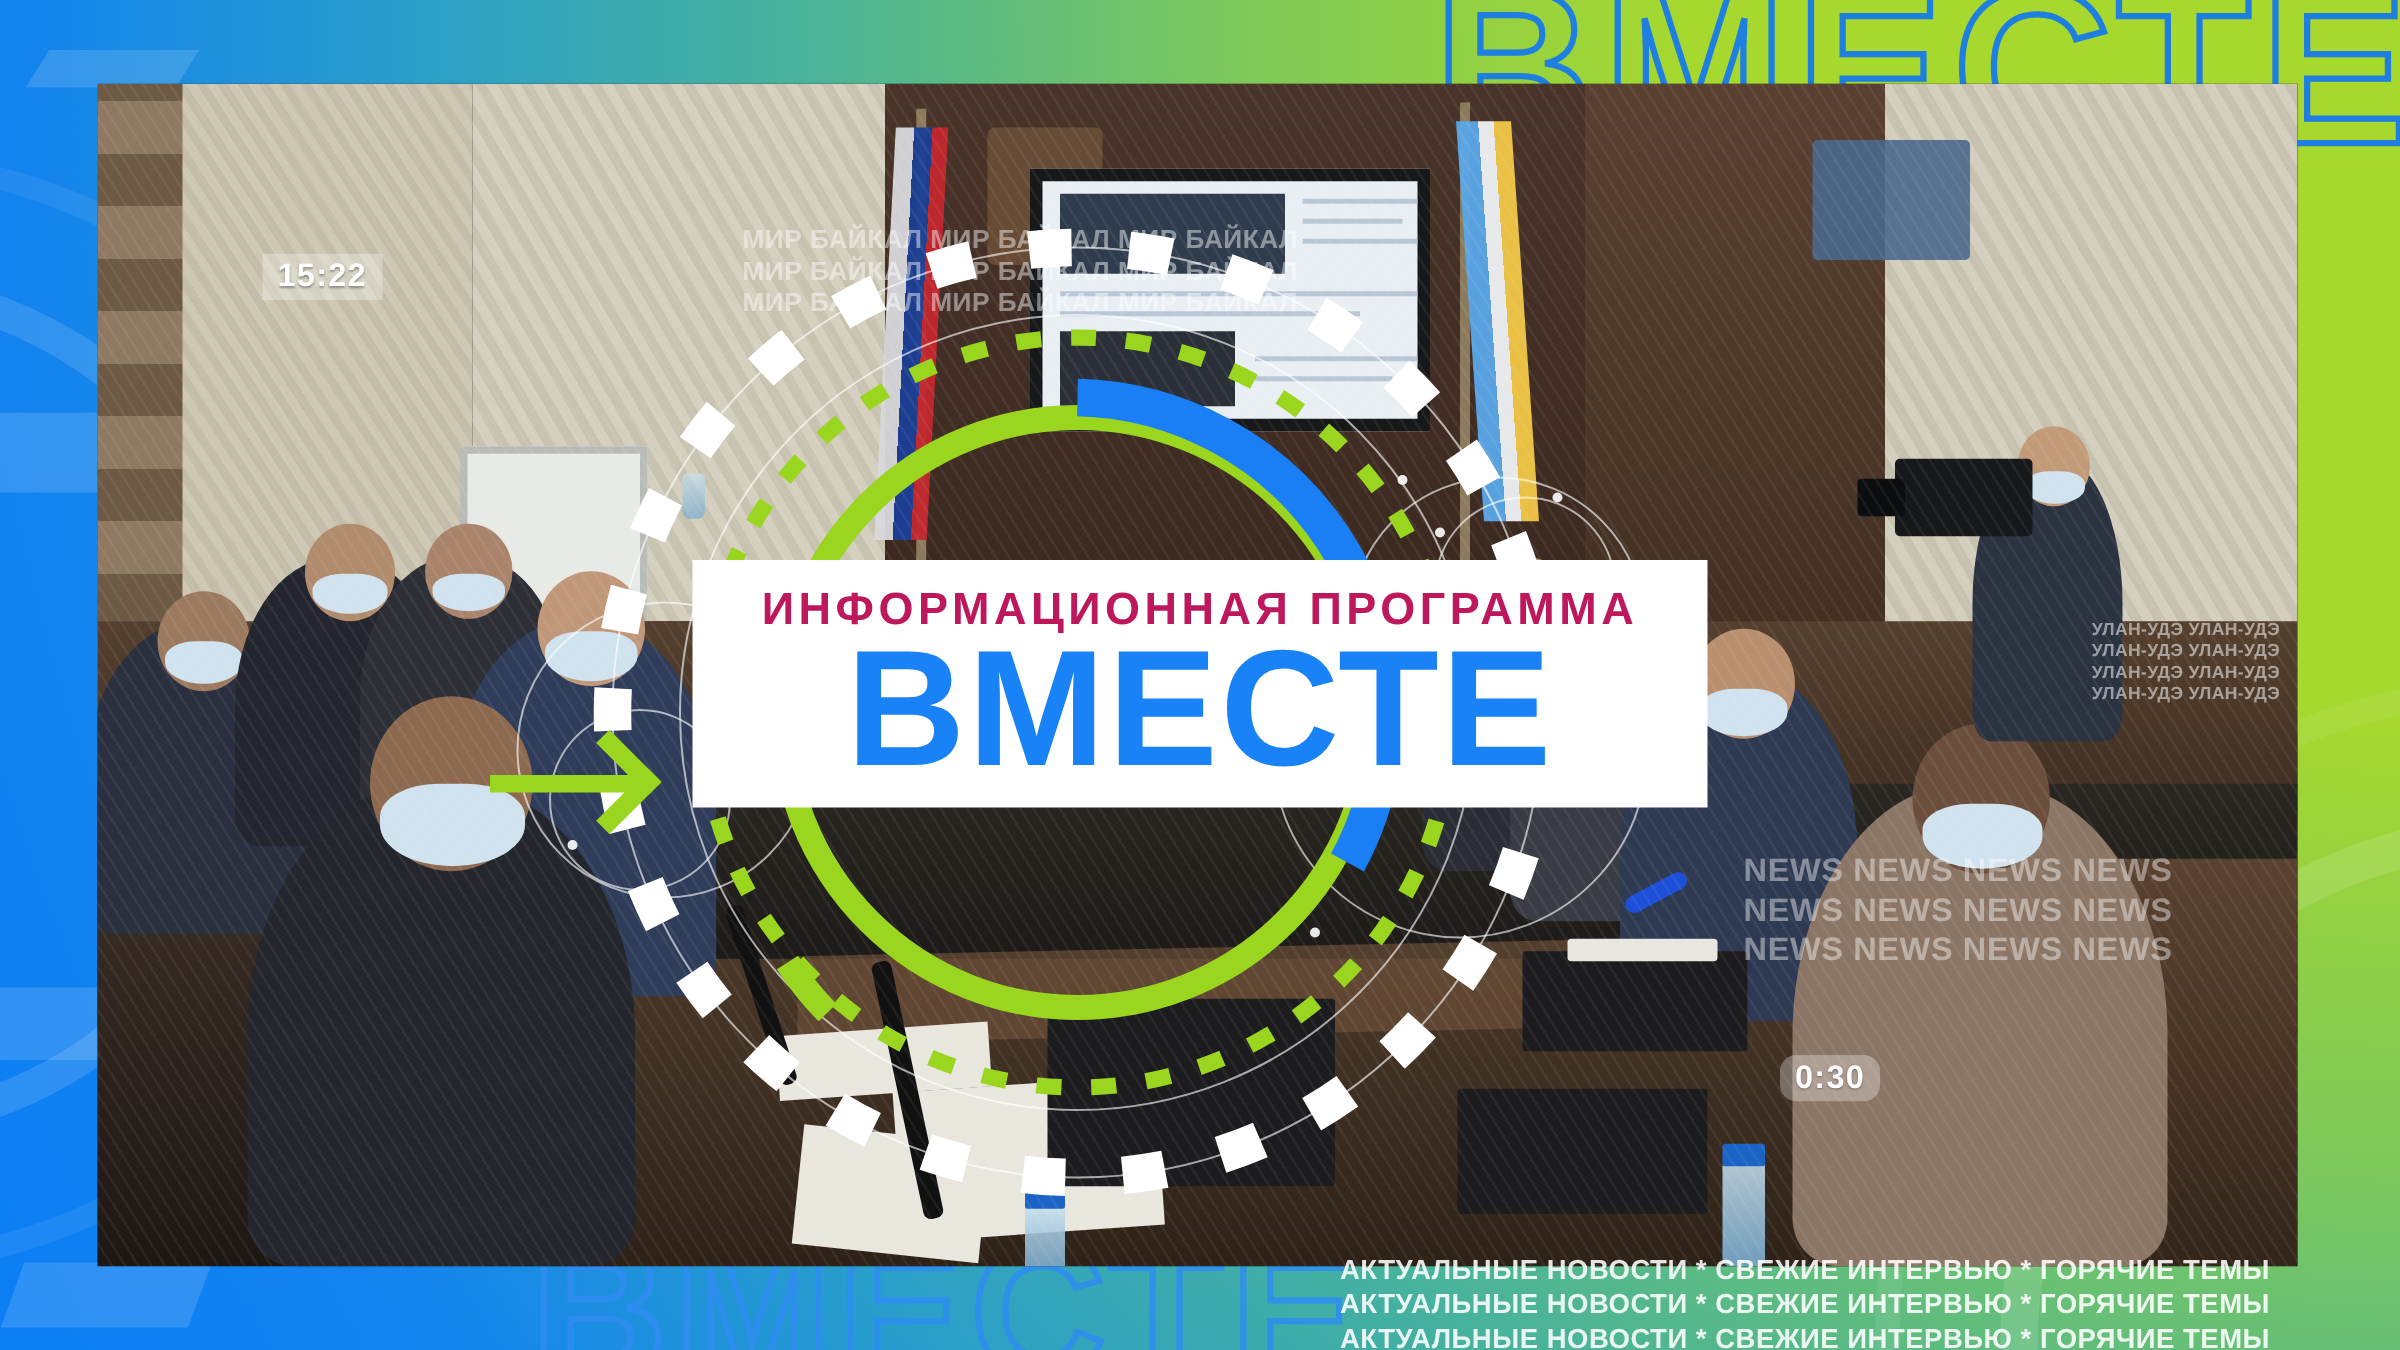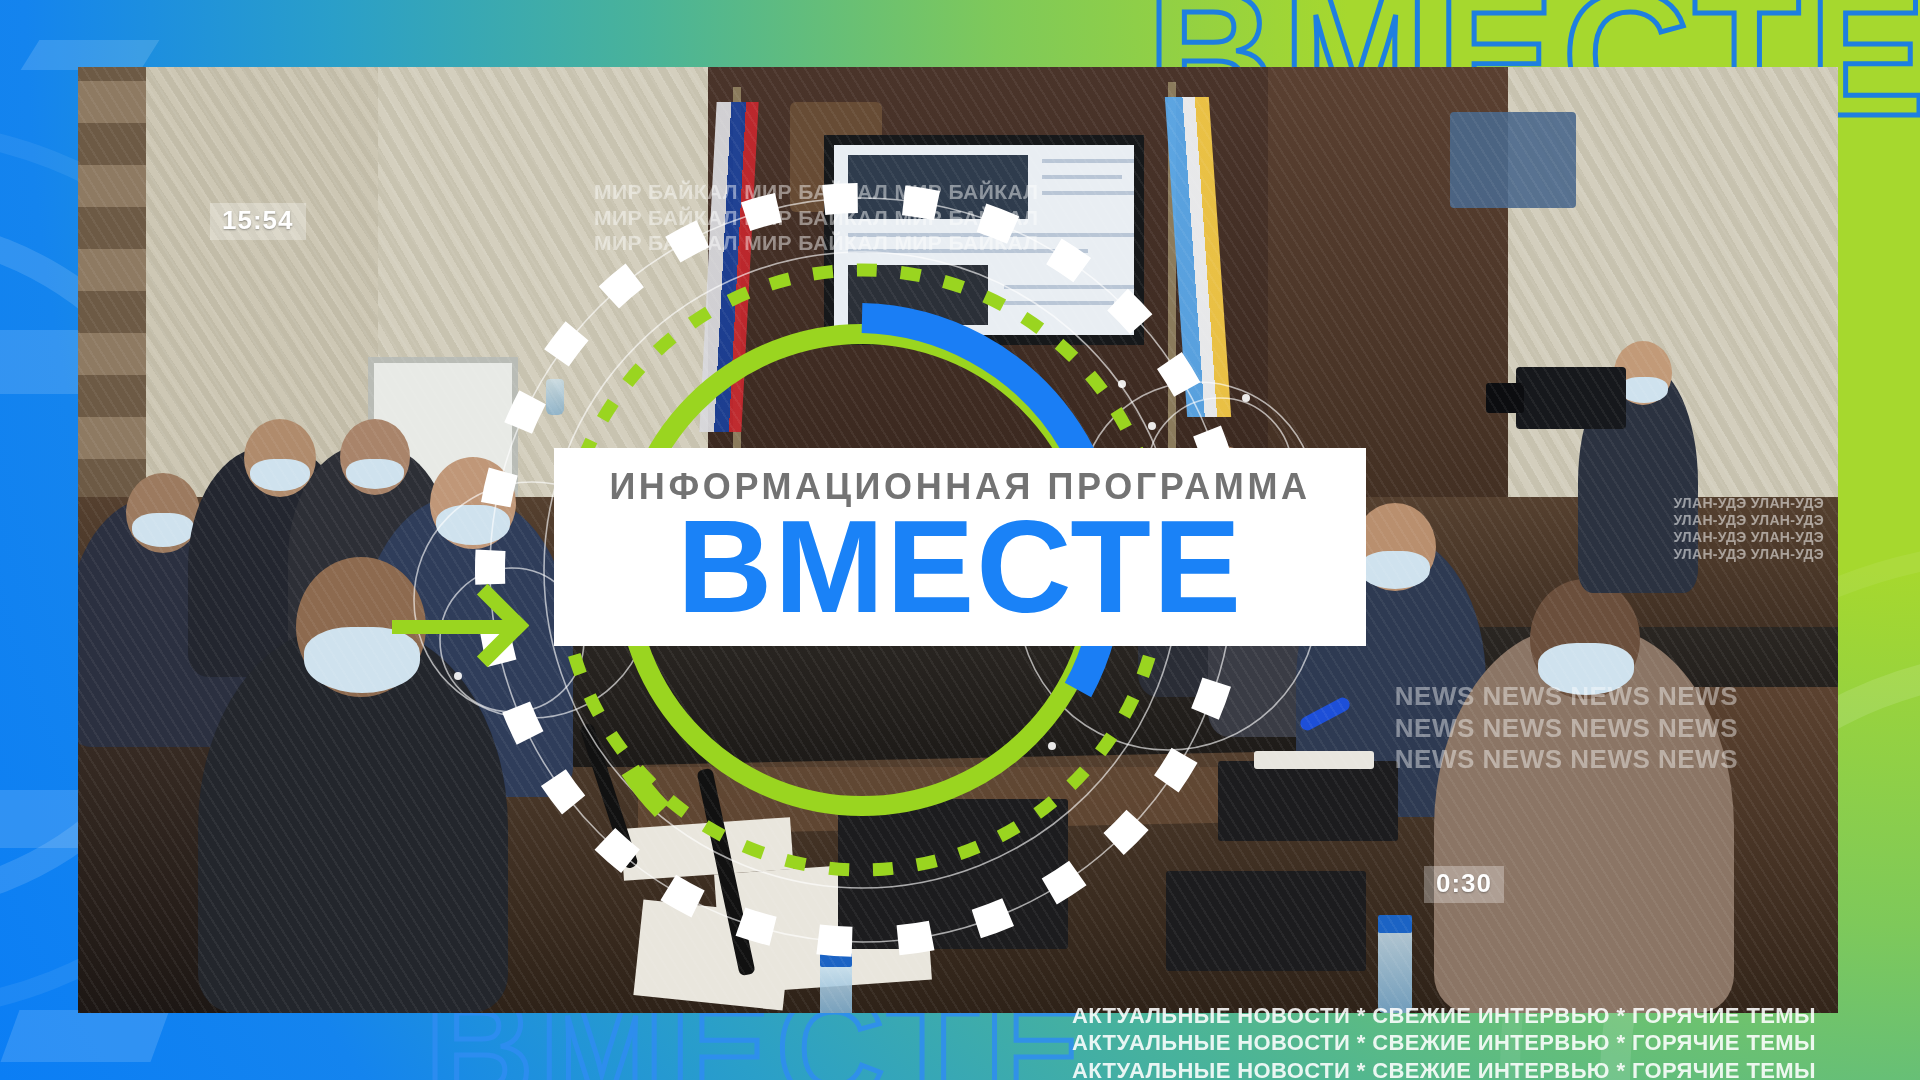--- a/index.html
+++ b/index.html
@@ -101,33 +101,33 @@
 
   
   .wm{ position:absolute; font-weight:bold; color:rgba(255,255,255,.45); line-height:1.22; white-space:nowrap; }
   .wm-baikal{ left:516px; top:112px; font-size:21px; letter-spacing:.4px; }
   .wm-ulan{ right:14px; top:428px; font-size:14px; text-align:right; color:rgba(255,255,255,.52); letter-spacing:.3px;}
   .wm-news{ right:100px; top:614px; font-size:26px; color:rgba(255,255,255,.42); letter-spacing:.5px; }
 
   .tc{ position:absolute; background:rgba(255,255,255,.30); color:#fff; font-weight:bold;
        font-size:26px; padding:2px 12px 4px; letter-spacing:1px; text-shadow:0 1px 2px rgba(0,0,0,.35); }
   .tc-a{ left:210px; top:203px; }
-  .tc-b{ left:1424px; top:866px; }
+  .tc-b{ left:1424px; top:844px;border-radius:13px; }
 
   
   #rings{ position:absolute; left:362px; top:170px; width:1000px; height:790px; pointer-events:none; }
 
   .arrow{ position:absolute; left:392px; top:620px; width:118px; height:14px; background:#9ad520; }
   .arrow:after{ content:""; position:absolute; right:-7px; top:-24px; width:44px; height:44px;
       border-top:15px solid #9ad520; border-right:15px solid #9ad520; transform:rotate(45deg); }
 
   
   #card{ position:absolute; left:554px; top:448px; width:812px; height:198px; background:#fff;
          display:flex; flex-direction:column; align-items:center; justify-content:center; }
-  #card .sub{ font-size:36px; font-weight:bold; letter-spacing:3.6px; color:#737373; margin-top:2px; }
+  #card .sub{ font-size:36px; font-weight:bold; letter-spacing:3.6px; color:#be185d; margin-top:2px; }
   #card .main{ font-size:132px; font-weight:bold; letter-spacing:2px; color:#1a82f7; line-height:.96; margin-top:-4px;}
 
   #datebadge{ position:absolute; left:798px; top:672px; padding:12px 38px 16px; background:#1a6ff0;
       border-radius:44px; color:#fff; font-size:44px; font-weight:bold; letter-spacing:1px; }
 
   
   .ticker{ position:absolute; right:104px; bottom:-4px; text-align:right; font-weight:bold;
       font-size:22px; line-height:1.24; color:rgba(255,255,255,.88); white-space:nowrap; letter-spacing:.4px;}
 </style>
 </head>
@@ -246,21 +246,21 @@
 МИР БАЙКАЛ МИР БАЙКАЛ МИР БАЙКАЛ</div>
     <div class="wm wm-ulan" style="white-space:pre;margin-left:16px;">УЛАН-УДЭ УЛАН-УДЭ
 УЛАН-УДЭ УЛАН-УДЭ
 УЛАН-УДЭ УЛАН-УДЭ
 УЛАН-УДЭ УЛАН-УДЭ</div>
     <div class="wm wm-news" style="white-space:pre;">NEWS NEWS NEWS NEWS
 NEWS NEWS NEWS NEWS
 NEWS NEWS NEWS NEWS</div>
   </div>
 
-  <div class="tc tc-a">15:54</div>
+  <div class="tc tc-a">15:22</div>
   <div class="tc tc-b">0:30</div>
 
   <svg id="rings" viewBox="0 0 1000 790">
     <g fill="none" stroke-linecap="butt">
 
       <g stroke="#ffffff" stroke-opacity=".62" stroke-width="1.6">
         <circle cx="500" cy="400" r="372"></circle>
         <circle cx="500" cy="400" r="318"></circle>
         <circle cx="170" cy="430" r="118"></circle>
         <circle cx="150" cy="470" r="72"></circle>

